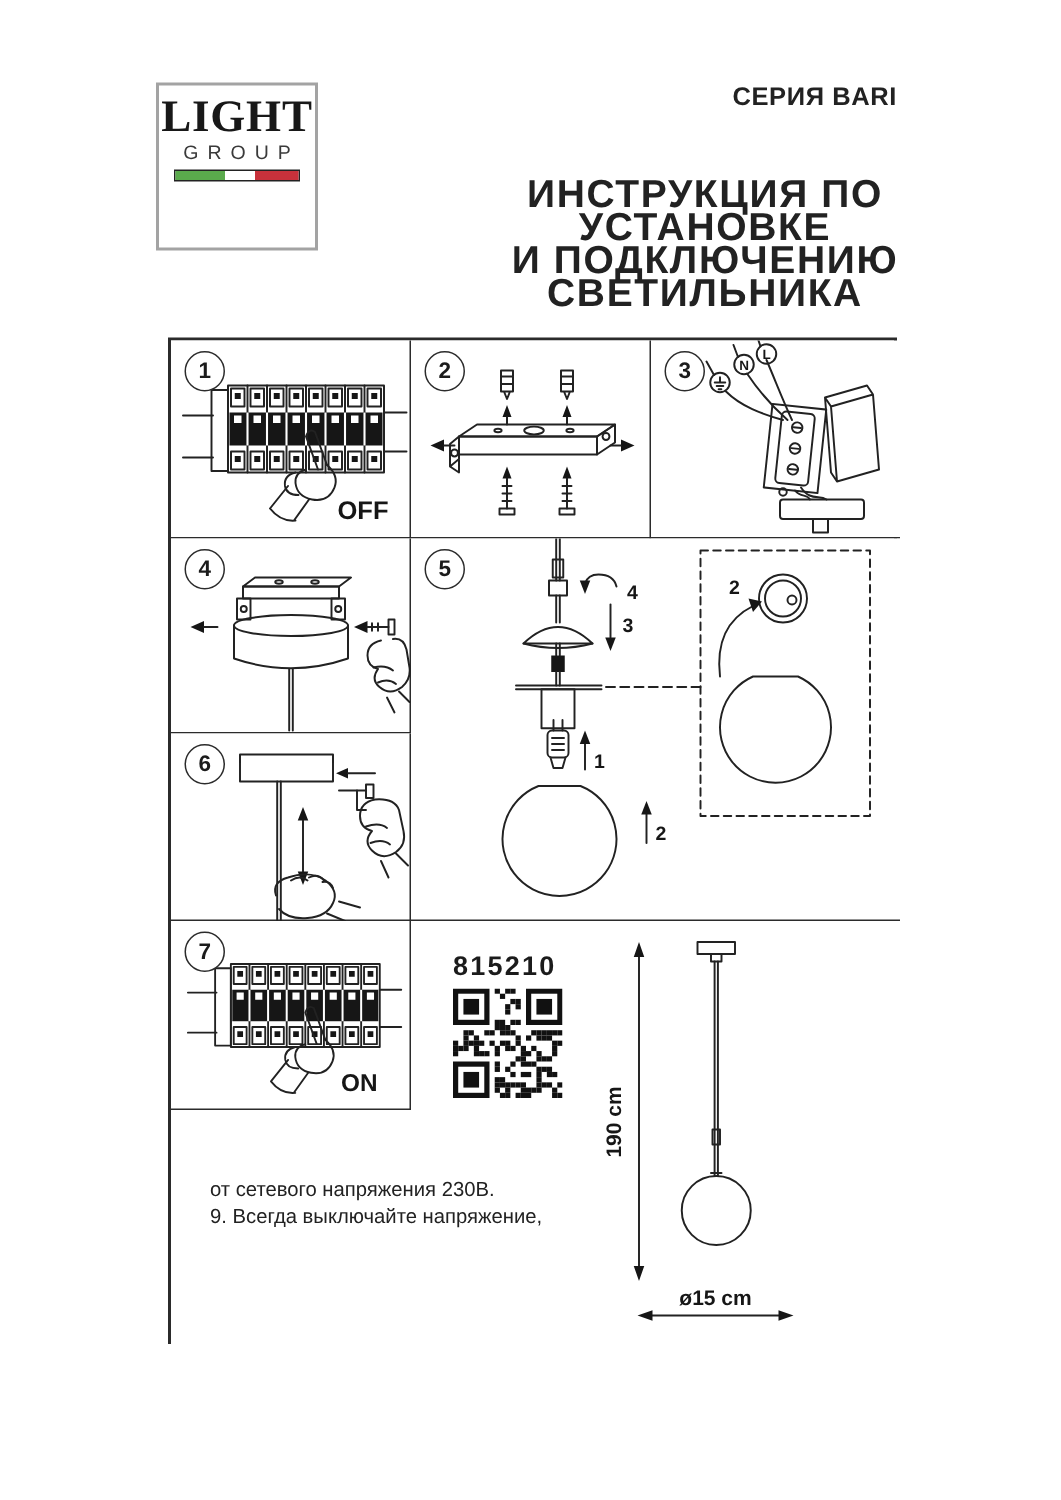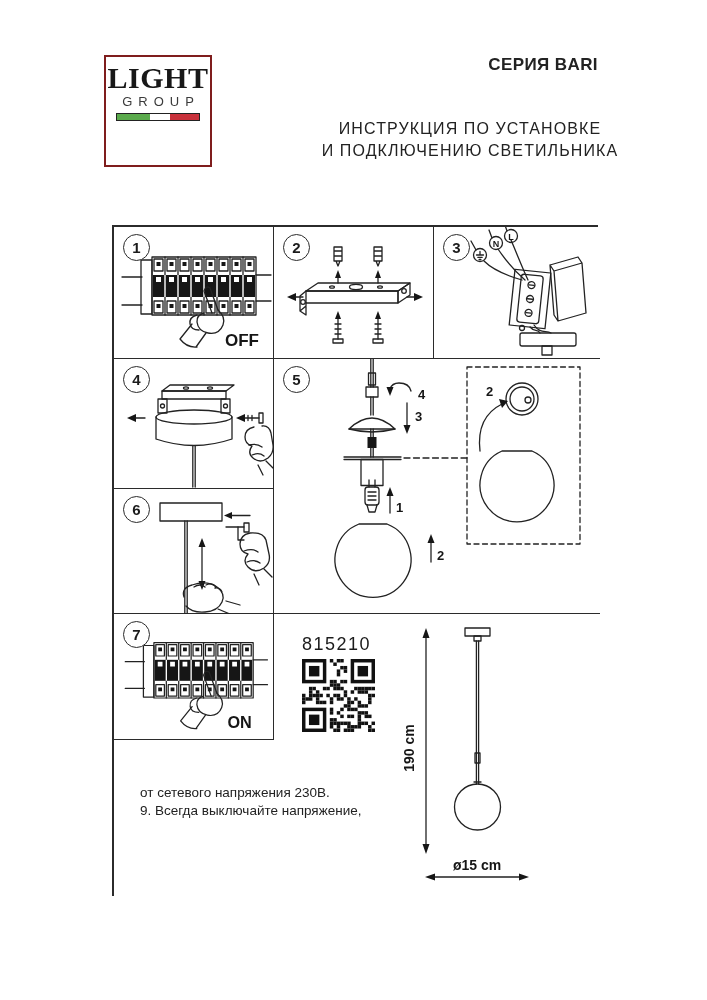--- a/index.html
+++ b/index.html
@@ -1,40 +1,40 @@
 <!DOCTYPE html>
 <html><head>
 <meta charset="utf-8">
 <style>
   *{margin:0;padding:0;box-sizing:border-box}
   html,body{width:707px;height:1000px;background:#fff;font-family:"Liberation Sans",sans-serif;color:#1d1d1d;position:relative;overflow:hidden}
   .abs{position:absolute}
   
-  #logo{left:104px;top:55px;width:108px;height:112px;border:2px solid #7f1d1d;text-align:center;padding-top:8px;background:#fff}
+  #logo{left:104px;top:55px;width:108px;height:112px;border:2px solid #a3a3a3;text-align:center;padding-top:8px;background:#fff}
   .logo-word{font-family:"Liberation Serif",serif;font-weight:bold;color:#181818;line-height:.88;letter-spacing:.5px}
   .logo-light{font-size:30px}
   .logo-star{font-size:33px}
   .logo-group{font-size:13px;letter-spacing:6px;color:#3a3a3a;margin-top:3px;padding-left:6px}
   .flag{width:84px;height:8px;margin:4px auto 0;border:1px solid #222;display:flex}
   .flag span{height:100%}
   .flag .f0{width:40%}.flag .f1{width:25%}.flag .f2{width:35%}
   #title-top{right:109px;top:54px;text-align:center;font-weight:bold;font-size:17px;line-height:22px;letter-spacing:.4px;color:#222}
-  #title-instr{left:290px;top:118px;width:360px;text-align:center;font-weight:normal;font-size:16px;line-height:22px;letter-spacing:1.1px;color:#222}
+  #title-instr{left:290px;top:118px;width:360px;text-align:center;font-weight:bold;font-size:26px;line-height:22px;letter-spacing:1.1px;color:#222}
   
   #grid{left:112px;top:225px;width:486px;height:671px;border:2px solid #2b2b2b;background:#fff}
   .panel{position:absolute;background:#fff}
   .b-r{border-right:1.7px solid #2b2b2b}
   .b-b{border-bottom:1.7px solid #2b2b2b}
   .badge{position:absolute;left:9px;top:7px;width:27px;height:27px;border:1.7px solid #2b2b2b;border-radius:50%;display:flex;align-items:center;justify-content:center;font-size:15px;font-weight:600;color:#1b1b1b;background:#fff;z-index:2}
   .panel svg{position:absolute;left:0;top:0}
   svg .ln{stroke:#222;stroke-width:1.3;fill:none;stroke-linecap:round;stroke-linejoin:round}
   svg .blk{fill:#161616;stroke:none}
   svg text{font-family:"Liberation Sans",sans-serif;fill:#161616}
   
-  #article-label{left:302px;top:634px;font-size:18px;font-weight:normal;letter-spacing:1.5px;color:#1b1b1b}
+  #article-label{left:302px;top:634px;font-size:18px;font-weight:bold;letter-spacing:1.5px;color:#1b1b1b}
   #qr-svg{left:302px;top:659px;background:#fff;position:absolute}
   #notes{left:140px;top:784px;font-size:13.5px;line-height:17.5px;color:#222}
   #pendant-svg{left:402px;top:620px;position:absolute}
 </style>
 </head>
 <body>
 
 <div class="abs" id="logo">
   <div class="logo-word logo-light">LIGHT</div>
   <div class="logo-group">GROUP</div>

